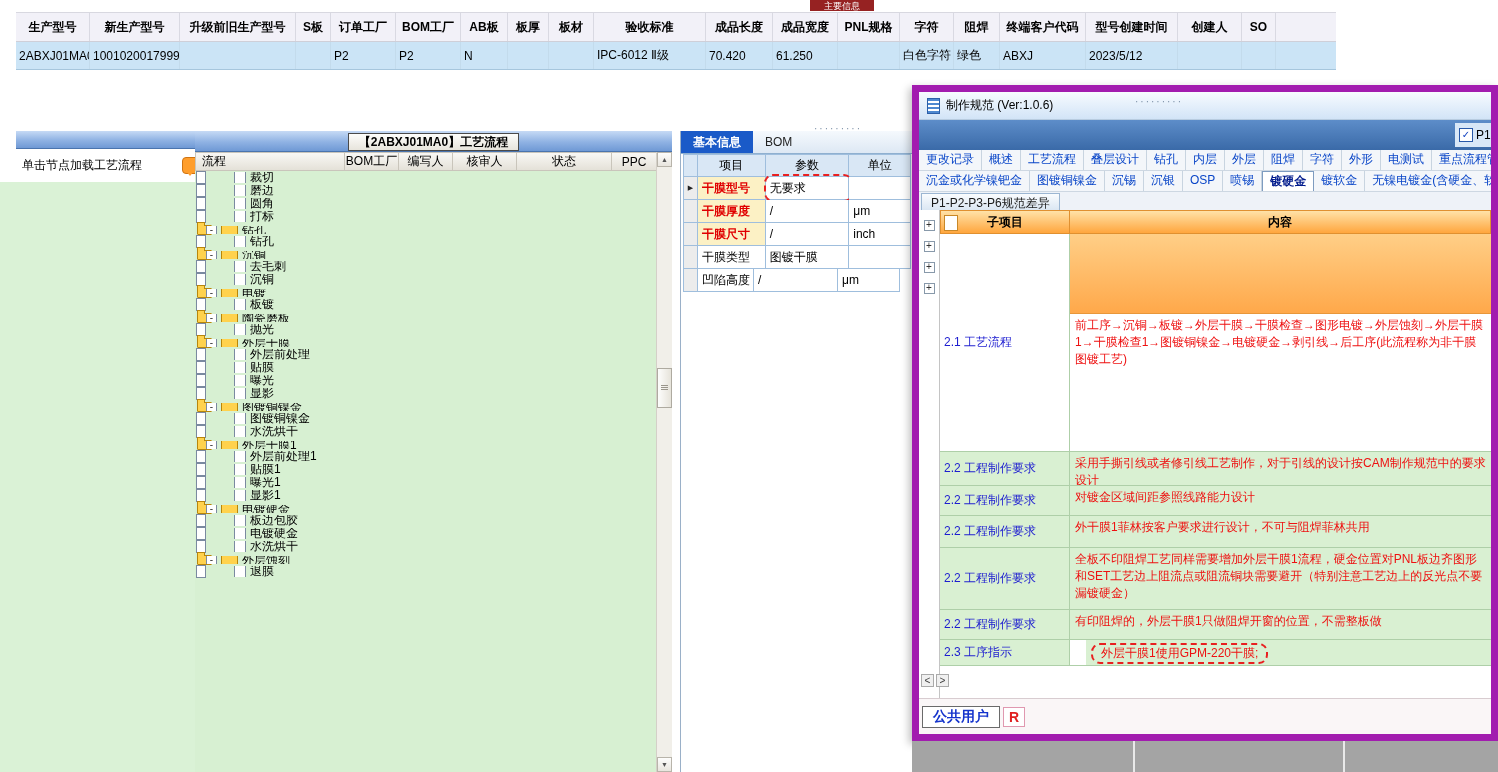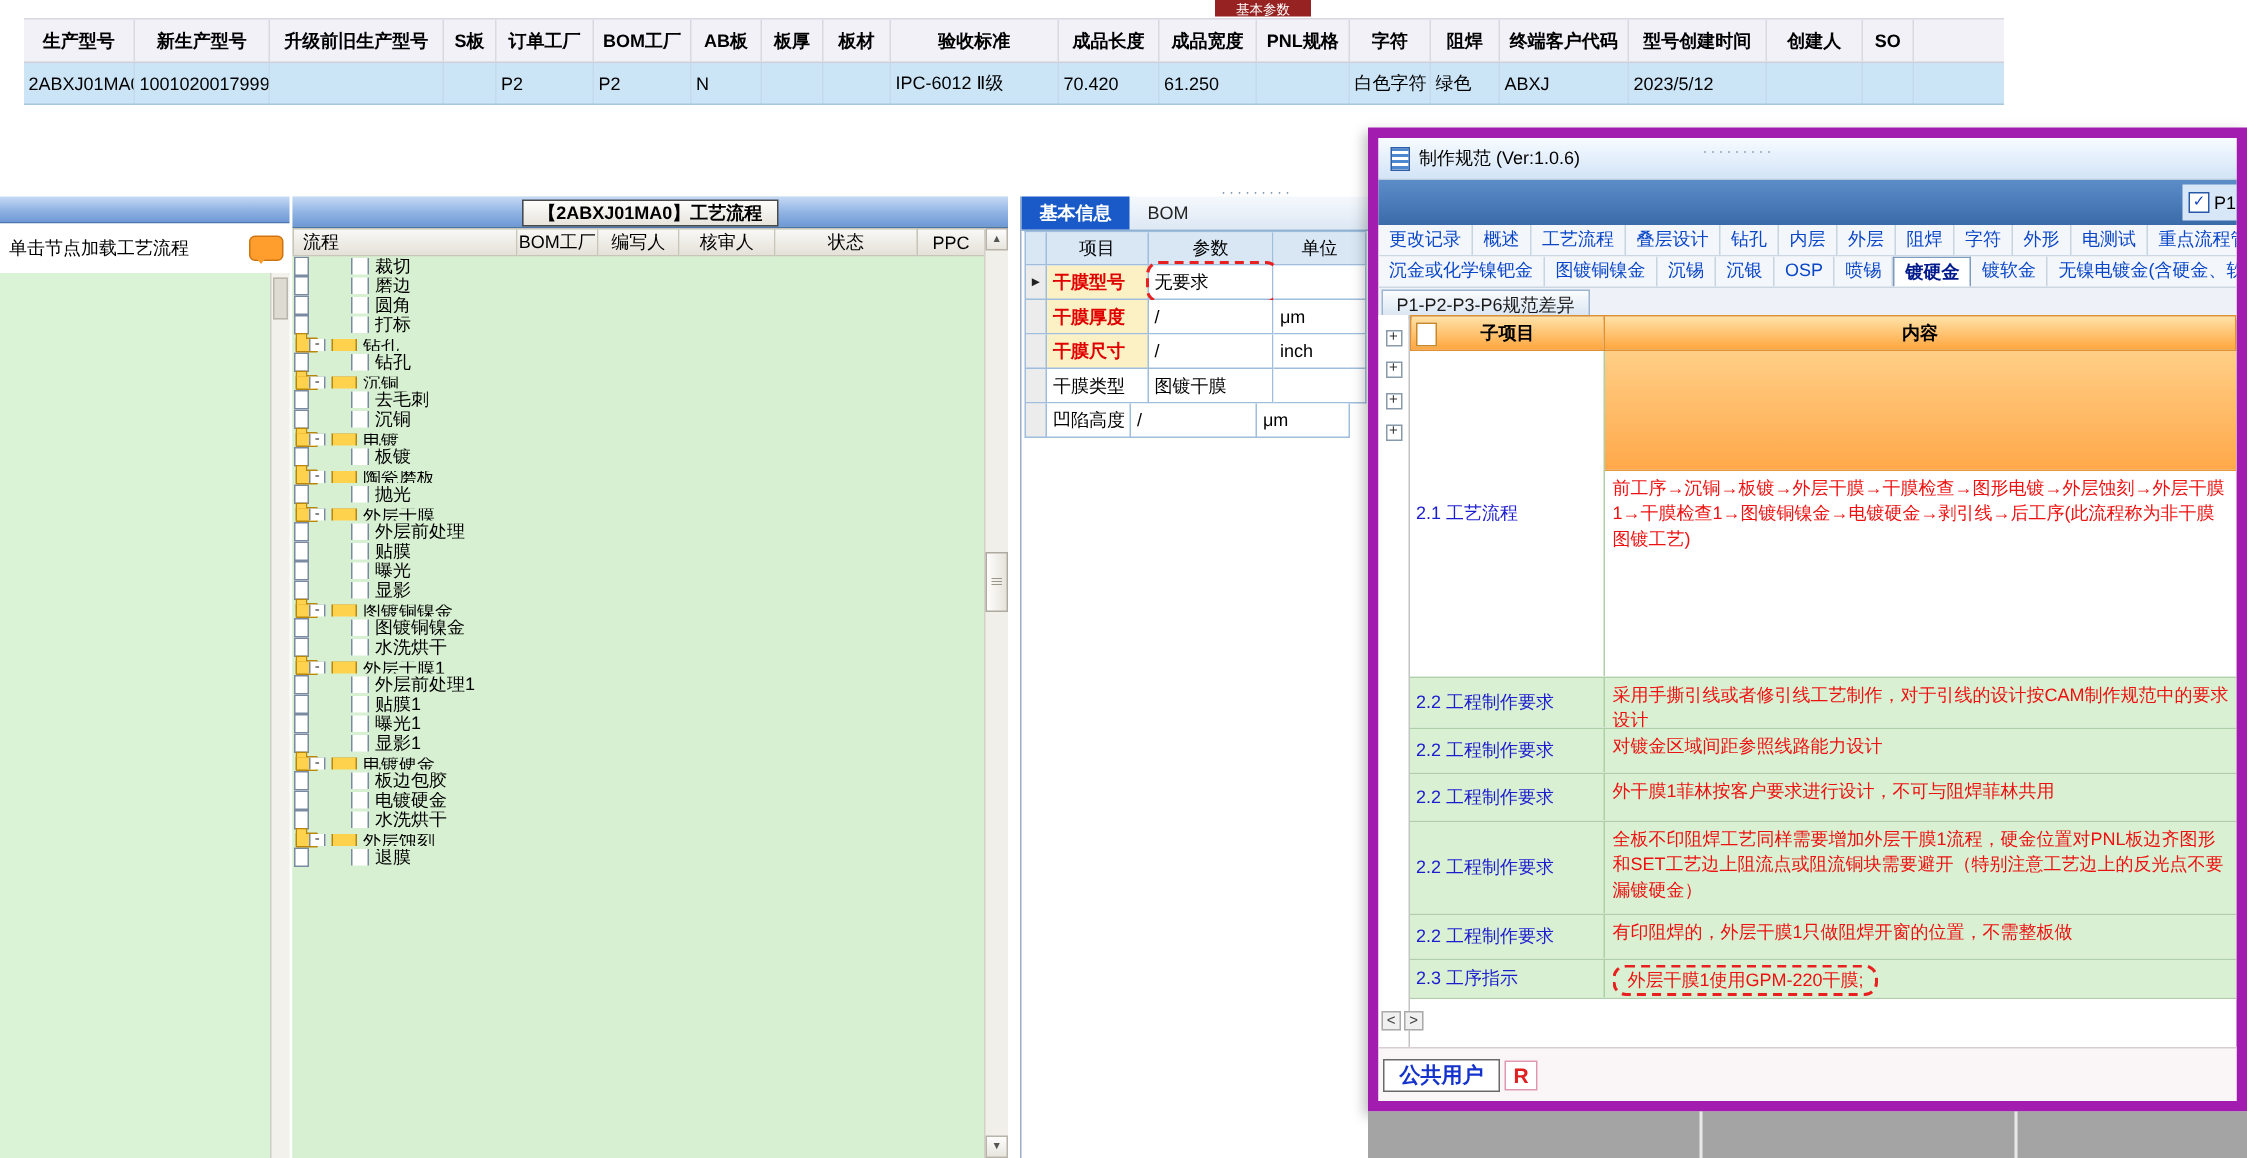--- a/index.html
+++ b/index.html
@@ -13,21 +13,21 @@
   .tt-head{display:flex;height:28px;background:#f2f1f8;border-top:1px solid #d8d8e0;border-bottom:1px solid #cfcfd8;}
   .tt-head .th{box-sizing:border-box;border-right:1px solid #d9d9e2;display:flex;align-items:center;
     justify-content:center;font-weight:bold;white-space:nowrap;overflow:hidden;}
   .tt-vals{display:flex;height:27px;background:#cbe4f6;border-bottom:1px solid #a6c6dd;}
   .tt-vals .tv{box-sizing:border-box;border-right:1px solid rgba(0,0,0,0.04);display:flex;align-items:center;
     padding-left:3px;white-space:nowrap;overflow:hidden;}
   
   .cap{height:21px;background:linear-gradient(180deg,#c6daf5 0%,#8fb2e3 55%,#6f99d5 100%);
     border-bottom:1px solid #4a74ae;box-sizing:border-box;}
   
-  .left-panel{position:absolute;left:0;top:131px;width:193px;bottom:0;}
+  .left-panel{position:absolute;left:0;top:131px;width:193px;bottom:0;padding-left:16px;}
   .left-panel .cap{height:18px;}
   .lp-hint{height:33px;background:#fff;border-bottom:1px solid #bdbdbd;display:flex;align-items:center;padding:0 4px 0 6px;}
   .lp-hint-text{flex:1;font-size:12px;}
   .bubble{width:21px;height:15px;background:#ff9e2c;border:1px solid #cf7413;border-radius:4px;position:relative;flex:0 0 auto;}
   .bubble:after{content:'';position:absolute;left:3px;bottom:-7px;border:4px solid transparent;border-top:5px solid #ff9e2c;}
   .lp-green{position:absolute;left:0;top:51px;right:12px;bottom:0;background:#daf2d6;border-right:1px solid #bcd8ba;}
   .lp-scroll{position:absolute;right:0;top:51px;width:12px;bottom:0;background:#f2f1ec;border-left:1px solid #d0cec6;}
   .lp-thumb{margin:3px 1px;height:26px;background:#dddbd2;border:1px solid #b9b6ac;}
   
   .tree-panel{position:absolute;left:195px;top:131px;width:477px;bottom:0;background:#d7f0d2;}
@@ -130,21 +130,21 @@
   
   .below-gray{position:absolute;left:912px;top:741px;width:586px;height:31px;background:#a4a4a4;}
   .vline{position:absolute;top:0;bottom:0;width:2px;background:#e9e9e9;}
   .v1{left:221px;} .v2{left:431px;}
 </style>
 </head>
 <body>
 
 <div class="screen">
 
-  <div class="partial-tab">基本参数</div>
+  <div class="partial-tab">主要信息</div>
 
   <div class="top-table">
     <div class="tt-head" id="topHeaderRow">
         <div class="th" style="width: 74px;">生产型号</div>
         <div class="th" style="width: 90px;">新生产型号</div>
         <div class="th" style="width: 116px;">升级前旧生产型号</div>
         <div class="th" style="width: 35px;">S板</div>
         <div class="th" style="width: 65px;">订单工厂</div>
         <div class="th" style="width: 65px;">BOM工厂</div>
         <div class="th" style="width: 47px;">AB板</div>
@@ -711,21 +711,21 @@
             <div class="scontent">
               <div class="sctext">全板不印阻焊工艺同样需要增加外层干膜1流程，硬金位置对PNL板边齐图形和SET工艺边上阻流点或阻流铜块需要避开（特别注意工艺边上的反光点不要漏镀硬金）</div>
             </div>
           </div>
           <div class="srow" style="height: 30px;">
             <div class="slabel">2.2 工程制作要求</div>
             <div class="scontent">
               <div class="sctext">有印阻焊的，外层干膜1只做阻焊开窗的位置，不需整板做</div>
             </div>
           </div>
-          <div class="srow" style="height: 26px;">
+          <div class="srow" style="height: 26px; gap: 16px;">
             <div class="slabel">2.3 工序指示</div>
             <div class="scontent">
               <div class="sctext"><span class="dashedspan">外层干膜1使用GPM-220干膜;</span></div>
             </div>
           </div>
         </div>
     </div>
     <div class="sw-hscroll">
       <span class="hbtn">&lt;</span>
       <span class="hbtn">&gt;</span>

